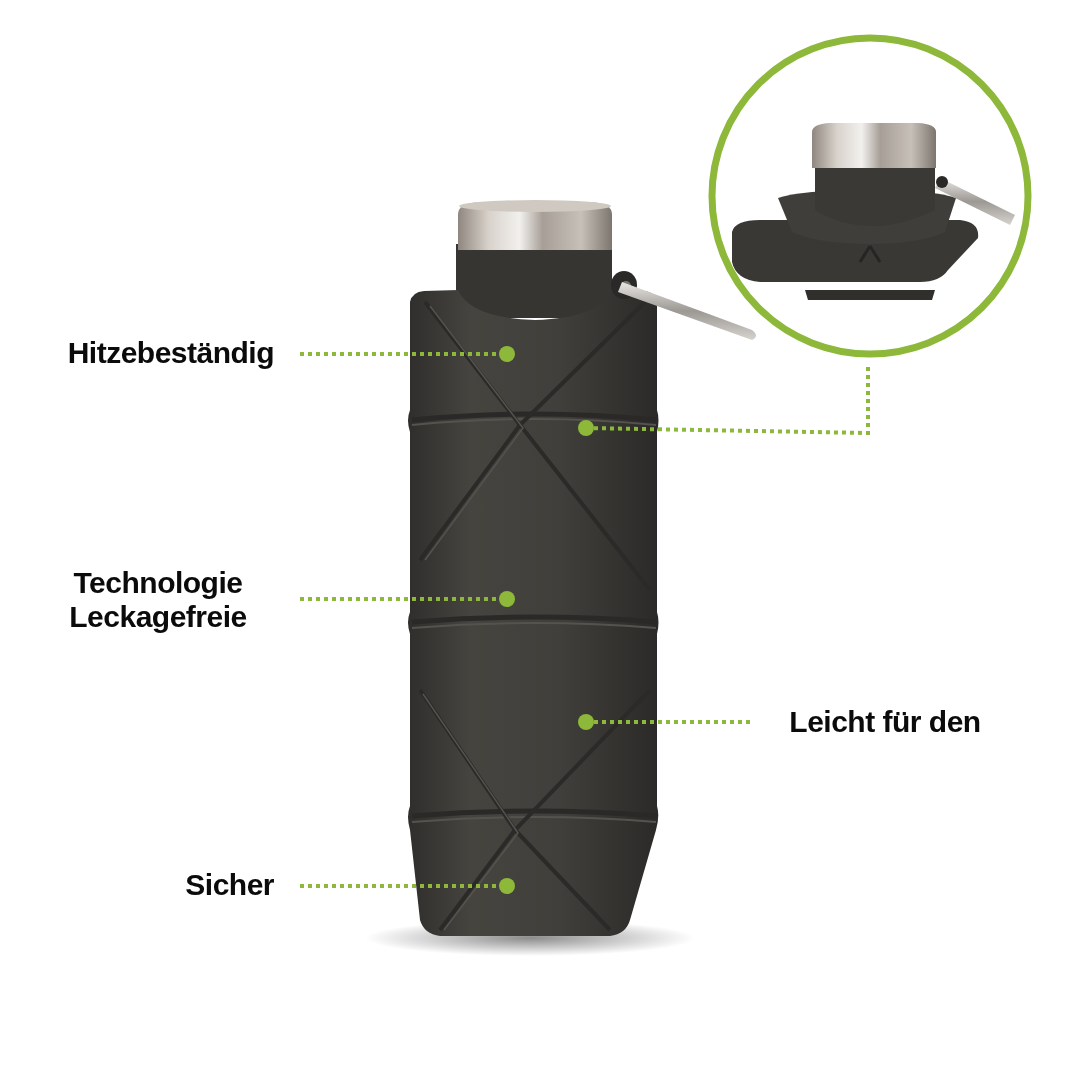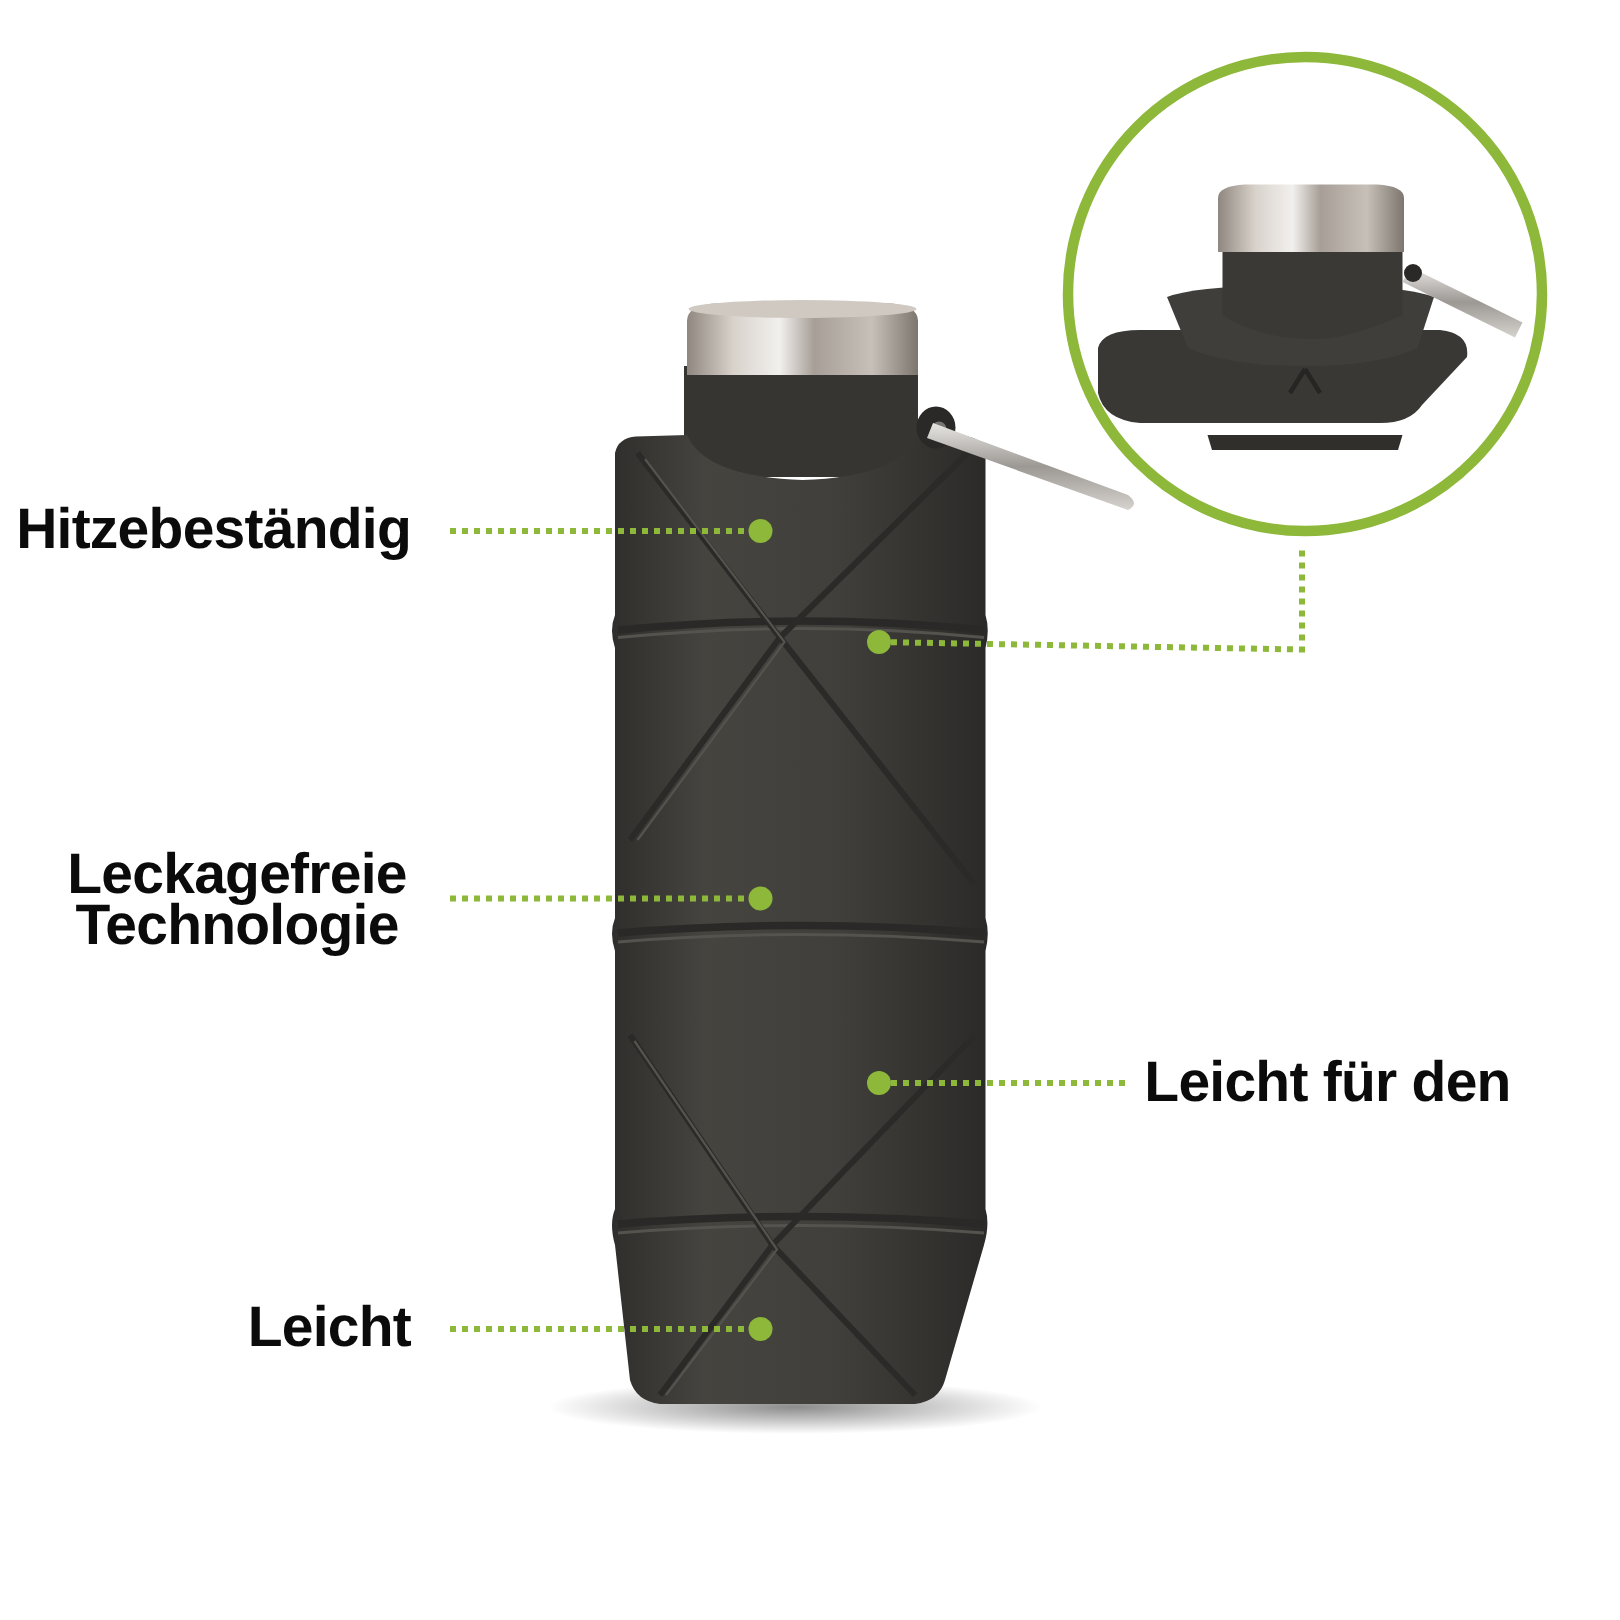--- a/index.html
+++ b/index.html
@@ -2,21 +2,21 @@
 <html><head>
   <meta charset="utf-8">
   <style>
     html, body { margin:0; padding:0; }
     body {
       width:1080px; height:1080px; background:#ffffff; position:relative; overflow:hidden;
       font-family:"Liberation Sans", "DejaVu Sans", sans-serif;
     }
     .canvas { position:absolute; left:0; top:0; width:1080px; height:1080px; }
     .label {
-      position:absolute; color:#0b0b0b; font-weight:700; font-size:38px;
+      position:absolute; color:#0b0b0b; font-weight:700; font-size:30px;
       line-height:34px; letter-spacing:-0.5px;
     }
     .l-hitze  { right:806px; top:336px; }
     .l-leck   { left:40px; width:236px; top:566px; text-align:center; }
     .l-leicht { right:806px; top:868px; }
     .l-sicher { left:730px; width:310px; top:705px; text-align:center; }
   </style>
 </head>
 <body>
 
@@ -106,21 +106,21 @@
     <circle cx="507" cy="599" r="8"></circle>
     <circle cx="507" cy="886" r="8"></circle>
     <circle cx="586" cy="722" r="8"></circle>
     <circle cx="586" cy="428" r="8"></circle>
   </g>
 </svg>
 
 <div class="label l-hitze">Hitzebeständig</div>
 
 <div class="label l-leck">
+  <div>Technologie</div>
   <div>Leckagefreie</div>
-  <div>Technologie</div>
 </div>
 
-<div class="label l-leicht">Leicht</div>
+<div class="label l-leicht">Sicher</div>
 
 <div class="label l-sicher">
   <div>Leicht für den</div>
 </div>
 
 </body></html>

